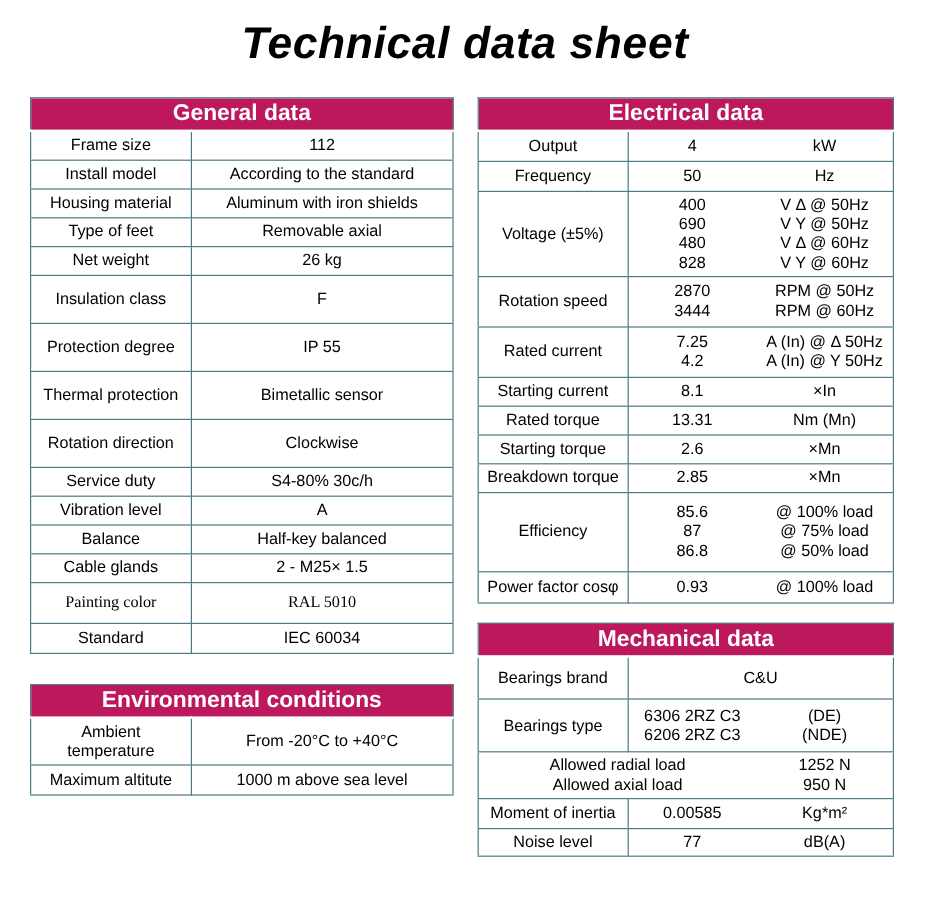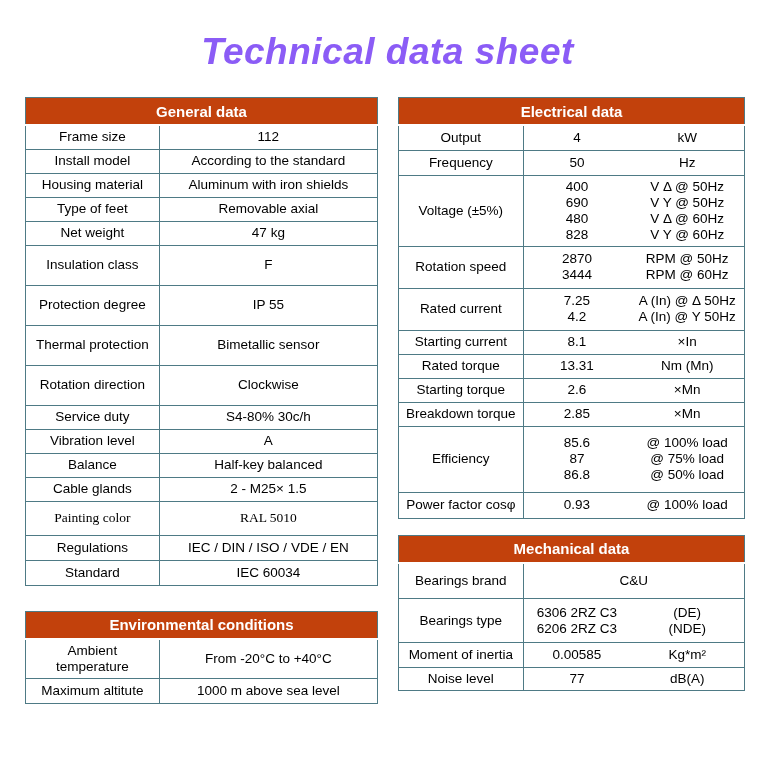--- a/index.html
+++ b/index.html
@@ -17,22 +17,22 @@
     height: 770px;
     box-sizing: border-box;
     padding-top: 12px;
   }
   .page-title {
     text-align: center;
     font-size: 37px;
     line-height: 48px;
     font-weight: bold;
     font-style: italic;
-    color: #8b5cf6;
-    margin: 16px;
+    color: #000000;
+    margin: 0;
     letter-spacing: 0.5px;
   }
   .columns {
     display: flex;
     margin-top: 21px;
     padding-left: 25px;
     padding-right: 30px;
     gap: 20px;
     align-items: flex-start;
   }
@@ -45,24 +45,24 @@
   .col-left  .gap { height: 25px; }
   .col-right .gap { height: 16px; }
 
   table.datasheet {
     border-collapse: collapse;
     width: 100%;
     table-layout: fixed;
     border: 1.5px solid #4E7A85;
   }
   table.datasheet th {
-    background: #c2410c;
+    background: #be185d;
     color: #ffffff;
     font-weight: bold;
-    font-size: 15px;
+    font-size: 19px;
     height: 26px;
     text-align: center;
     vertical-align: middle;
     border-left: 1.5px solid #4E7A85;
     border-right: 1.5px solid #4E7A85;
     border-top: 1.5px solid #4E7A85;
     border-bottom: 2px solid #ffffff;
     padding: 0;
   }
   table.datasheet td {
@@ -109,21 +109,21 @@
             <tr style="height: 24px;">
               <td class="div">Housing material</td>
               <td>Aluminum with iron shields</td>
             </tr>
             <tr style="height: 24px;">
               <td class="div">Type of feet</td>
               <td>Removable axial</td>
             </tr>
             <tr style="height: 24px;">
               <td class="div">Net weight</td>
-              <td>47 kg</td>
+              <td>26 kg</td>
             </tr>
             <tr style="height: 40px;">
               <td class="div">Insulation class</td>
               <td>F</td>
             </tr>
             <tr style="height: 40px;">
               <td class="div">Protection degree</td>
               <td>IP 55</td>
             </tr>
             <tr style="height: 40px;">
@@ -146,24 +146,20 @@
               <td class="div">Balance</td>
               <td>Half-key balanced</td>
             </tr>
             <tr style="height: 24px;">
               <td class="div">Cable glands</td>
               <td>2 - M25× 1.5</td>
             </tr>
             <tr style="height: 34px; font-family: Liberation Serif, serif;">
               <td class="div">Painting color</td>
               <td>RAL 5010</td>
-            </tr>
-            <tr style="height: 25px;">
-              <td class="div">Regulations</td>
-              <td>IEC / DIN / ISO / VDE / EN</td>
             </tr>
             <tr style="height: 25px;">
               <td class="div">Standard</td>
               <td>IEC 60034</td>
             </tr>
           </tbody>
         </table>
       <div class="gap"></div>
       <table class="datasheet">
           <colgroup>
@@ -271,20 +267,24 @@
           </thead>
           <tbody>
             <tr style="height: 36px;">
               <td class="div">Bearings brand</td>
               <td colspan="2">C&amp;U</td>
             </tr>
             <tr style="height: 44px;">
               <td class="div">Bearings type</td>
               <td>6306 2RZ C3<br>6206 2RZ C3</td>
               <td>(DE)<br>(NDE)</td>
+            </tr>
+            <tr style="height: 38px;">
+              <td colspan="2">Allowed radial load<br>Allowed axial load</td>
+              <td>1252 N<br>950 N</td>
             </tr>
             <tr style="height: 25px;">
               <td class="div">Moment of inertia</td>
               <td>0.00585</td>
               <td>Kg*m²</td>
             </tr>
             <tr style="height: 16px;">
               <td class="div">Noise level</td>
               <td>77</td>
               <td>dB(A)</td>

